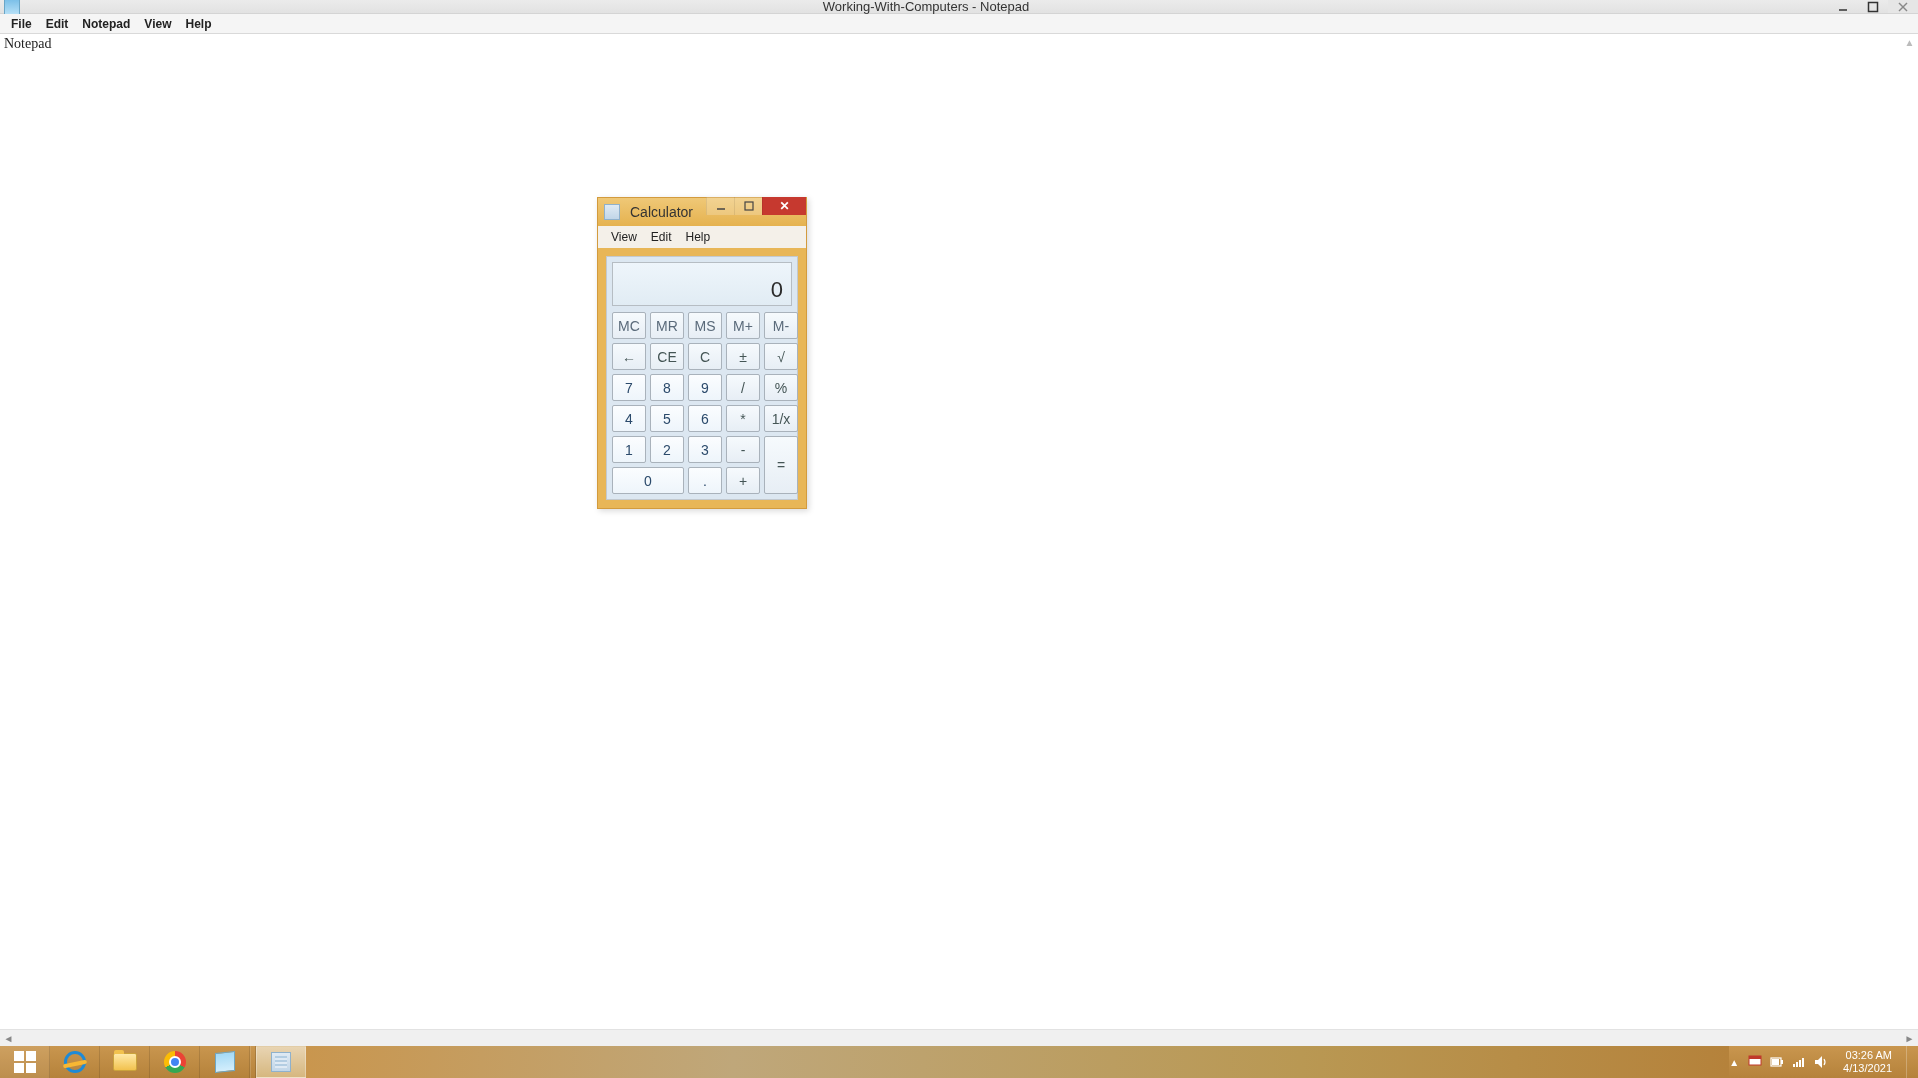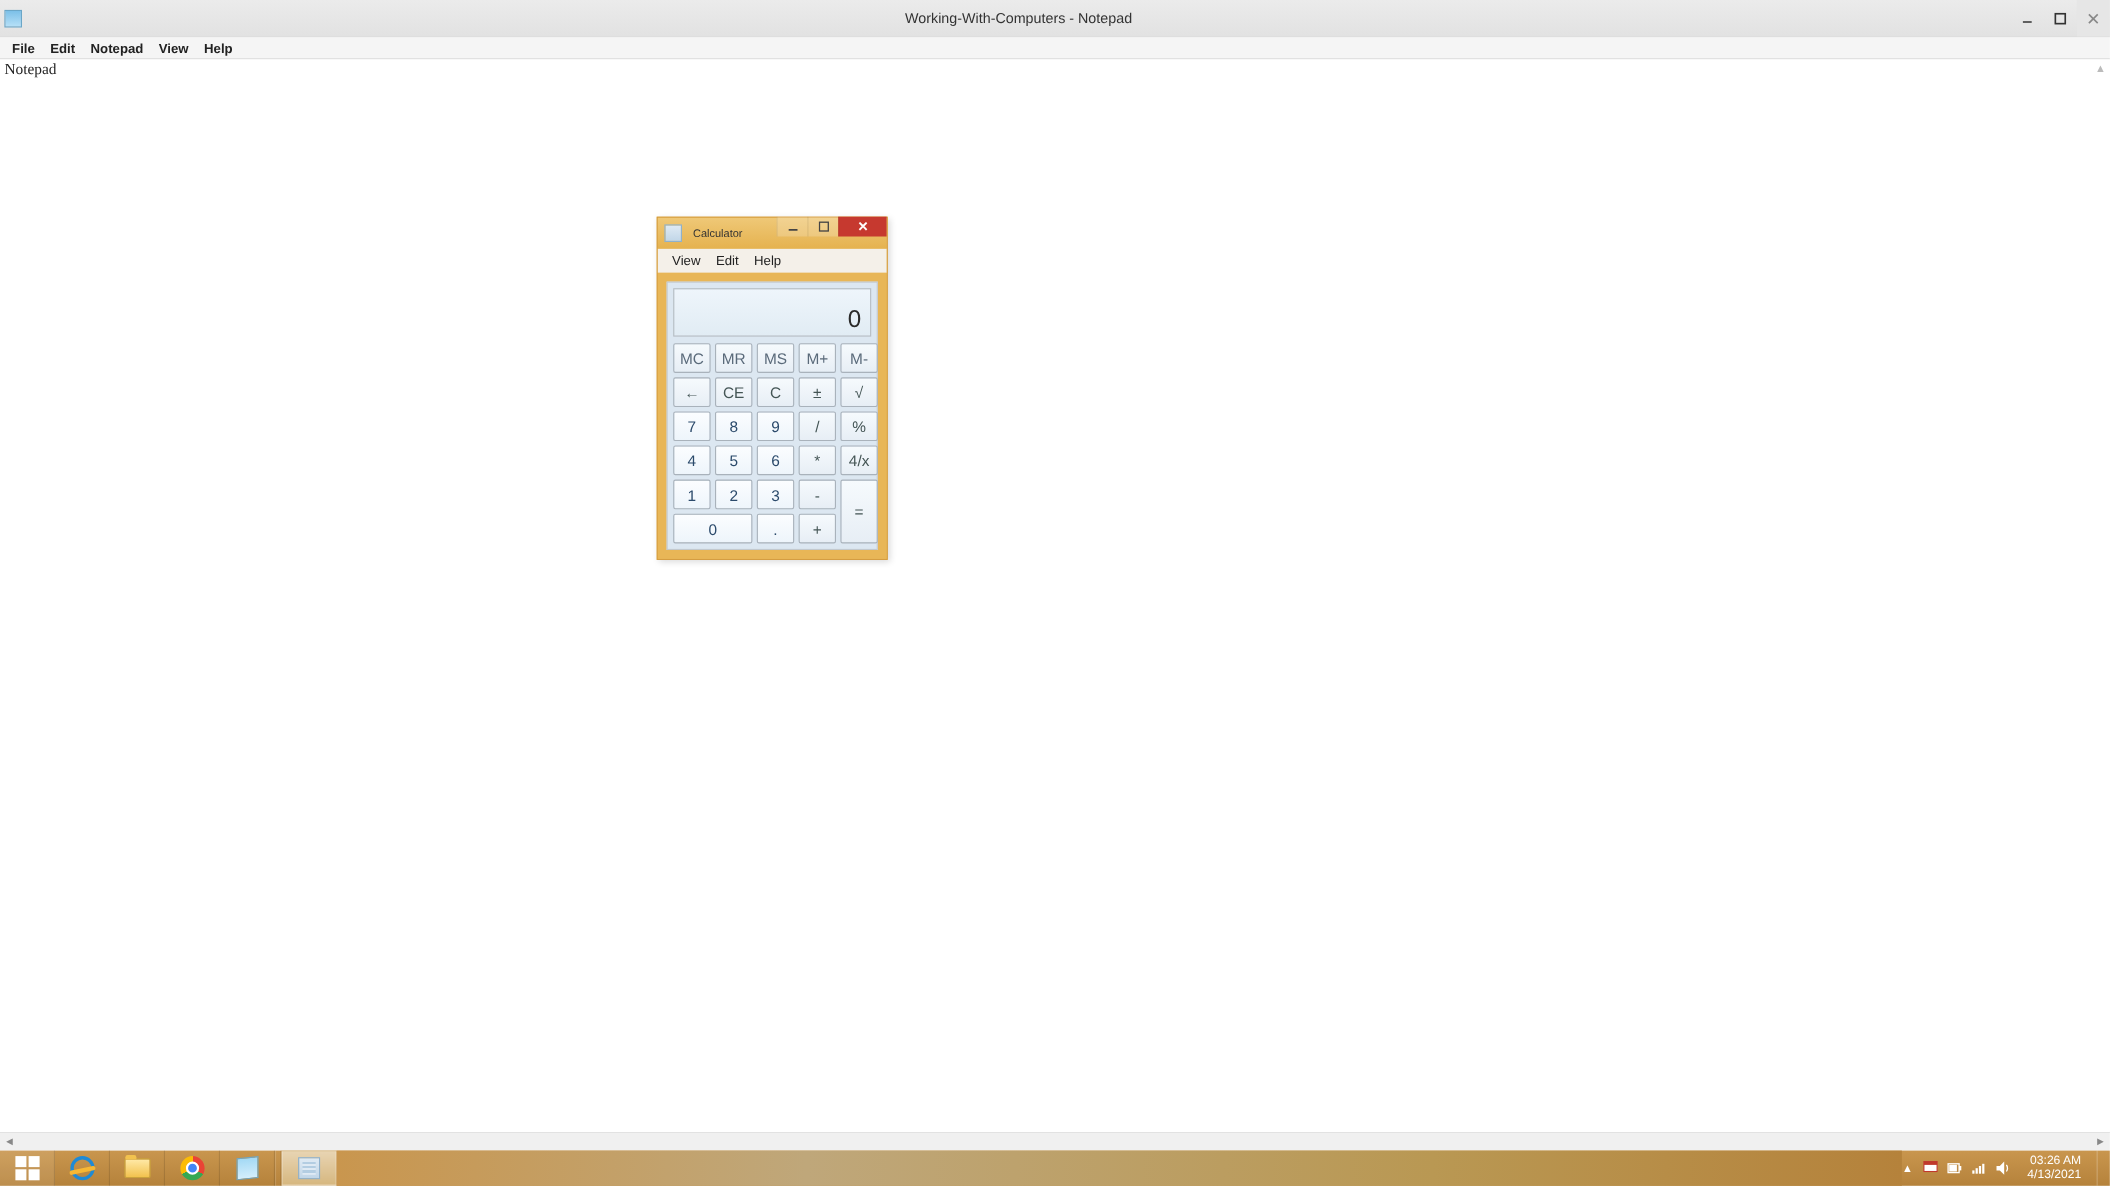--- a/index.html
+++ b/index.html
@@ -2,21 +2,21 @@
 <html><head>
 <meta charset="utf-8">
 <style>
   * { box-sizing: border-box; margin: 0; padding: 0; }
   html, body { width: 1918px; height: 1078px; font-family: "Segoe UI", Tahoma, sans-serif; overflow: hidden; }
   body { background: #fff; }
 
   
   .notepad-window { position: absolute; top: 0; left: 0; right: 0; bottom: 32px; display: flex; flex-direction: column; }
 
-  .np-titlebar { height: 34px; background: linear-gradient(#ebebeb,#e2e2e2); display: flex; align-items: center; border-bottom: 1px solid #d4d4d4; }
+  .np-titlebar { height: 14px; background: linear-gradient(#ebebeb,#e2e2e2); display: flex; align-items: center; border-bottom: 1px solid #d4d4d4; }
   .np-titlebar .np-icon { width: 16px; height: 16px; margin: 0 4px; background: linear-gradient(#7cc0e8,#b6e0f7); border: 1px solid #6aa6c7; }
   .np-title { flex: 1; text-align: center; font-size: 13px; color: #333; }
   .np-wc { display: flex; height: 100%; }
   .np-wc .wc { width: 30px; display: flex; align-items: center; justify-content: center; }
   .np-wc .wc.close-dis { background: #e6e6e6; color: #999; }
   .np-wc svg { width: 12px; height: 12px; }
 
   .np-menubar { height: 20px; background: #f5f5f5; border-bottom: 1px solid #d9d9d9; display: flex; align-items: center; font-size: 12px; color: #222; gap: 0; padding: 0 4px; }
   .np-menubar .mi { padding: 0 7px; cursor: default; font-weight: bold; }
 
@@ -24,21 +24,21 @@
   .np-text { position: absolute; top: 2px; left: 4px; font-family: Liberation Serif, serif; font-size: 14px; color: #222; white-space: pre; }
 
   .np-scroll-h { height: 17px; background: #f0f0f0; border-top: 1px solid #e2e2e2; display: flex; align-items: center; justify-content: space-between; }
   .np-scroll-h .arrow { width: 17px; height: 17px; display: flex; align-items: center; justify-content: center; color: #888; font-size: 10px; }
   .np-scroll-v-arrow { position: absolute; top: 0; right: 0; width: 17px; height: 17px; display:flex; align-items:center; justify-content:center; color:#bbb; font-size:10px; }
 
   
   .calc-window { position: absolute; left: 597px; top: 197px; width: 210px; background: #e8b657; border: 1px solid #d39b3d; box-shadow: 2px 2px 6px rgba(0,0,0,0.15); }
   .calc-titlebar { height: 28px; display: flex; align-items: center; background: linear-gradient(#efc877,#e5b24f); position: relative; }
   .calc-icon { width: 16px; height: 16px; margin: 0 6px; background: linear-gradient(#dfeaf4,#c1d6e8); border: 1px solid #8fb1cc; }
-  .calc-title { font-size: 10px; color: #333; margin-left: 4px; }
+  .calc-title { font-size: 14px; color: #333; margin-left: 4px; }
   .calc-wc-row { position: absolute; right: 0; top: -1px; display: flex; }
   .calc-wc { width: 28px; height: 18px; display: flex; align-items: center; justify-content: center; font-size: 10px; border-left: 1px solid rgba(0,0,0,0.08); }
   .calc-wc.min, .calc-wc.max { background: rgba(255,255,255,0.2); }
   .calc-wc.close { width: 44px; background: #c6392f; color: #fff; }
   .calc-wc.close span { font-size: 12px; font-weight: bold; }
   .calc-wc svg { width: 10px; height: 10px; }
 
   .calc-menubar { height: 22px; background: #f4f0e9; display: flex; align-items: center; font-size: 12px; color: #222; padding: 0 6px; }
   .calc-menubar .mi { padding: 0 7px; cursor: default; }
 
@@ -174,21 +174,21 @@
         <div class="calc-btn num">7</div>
         <div class="calc-btn num">8</div>
         <div class="calc-btn num">9</div>
         <div class="calc-btn">/</div>
         <div class="calc-btn">%</div>
 
         <div class="calc-btn num">4</div>
         <div class="calc-btn num">5</div>
         <div class="calc-btn num">6</div>
         <div class="calc-btn">*</div>
-        <div class="calc-btn">4/x</div>
+        <div class="calc-btn">1/x</div>
 
         <div class="calc-btn num">1</div>
         <div class="calc-btn num">2</div>
         <div class="calc-btn num">3</div>
         <div class="calc-btn">-</div>
         <div class="calc-btn tall2">=</div>
 
         <div class="calc-btn num wide2">0</div>
         <div class="calc-btn num">.</div>
         <div class="calc-btn">+</div>

